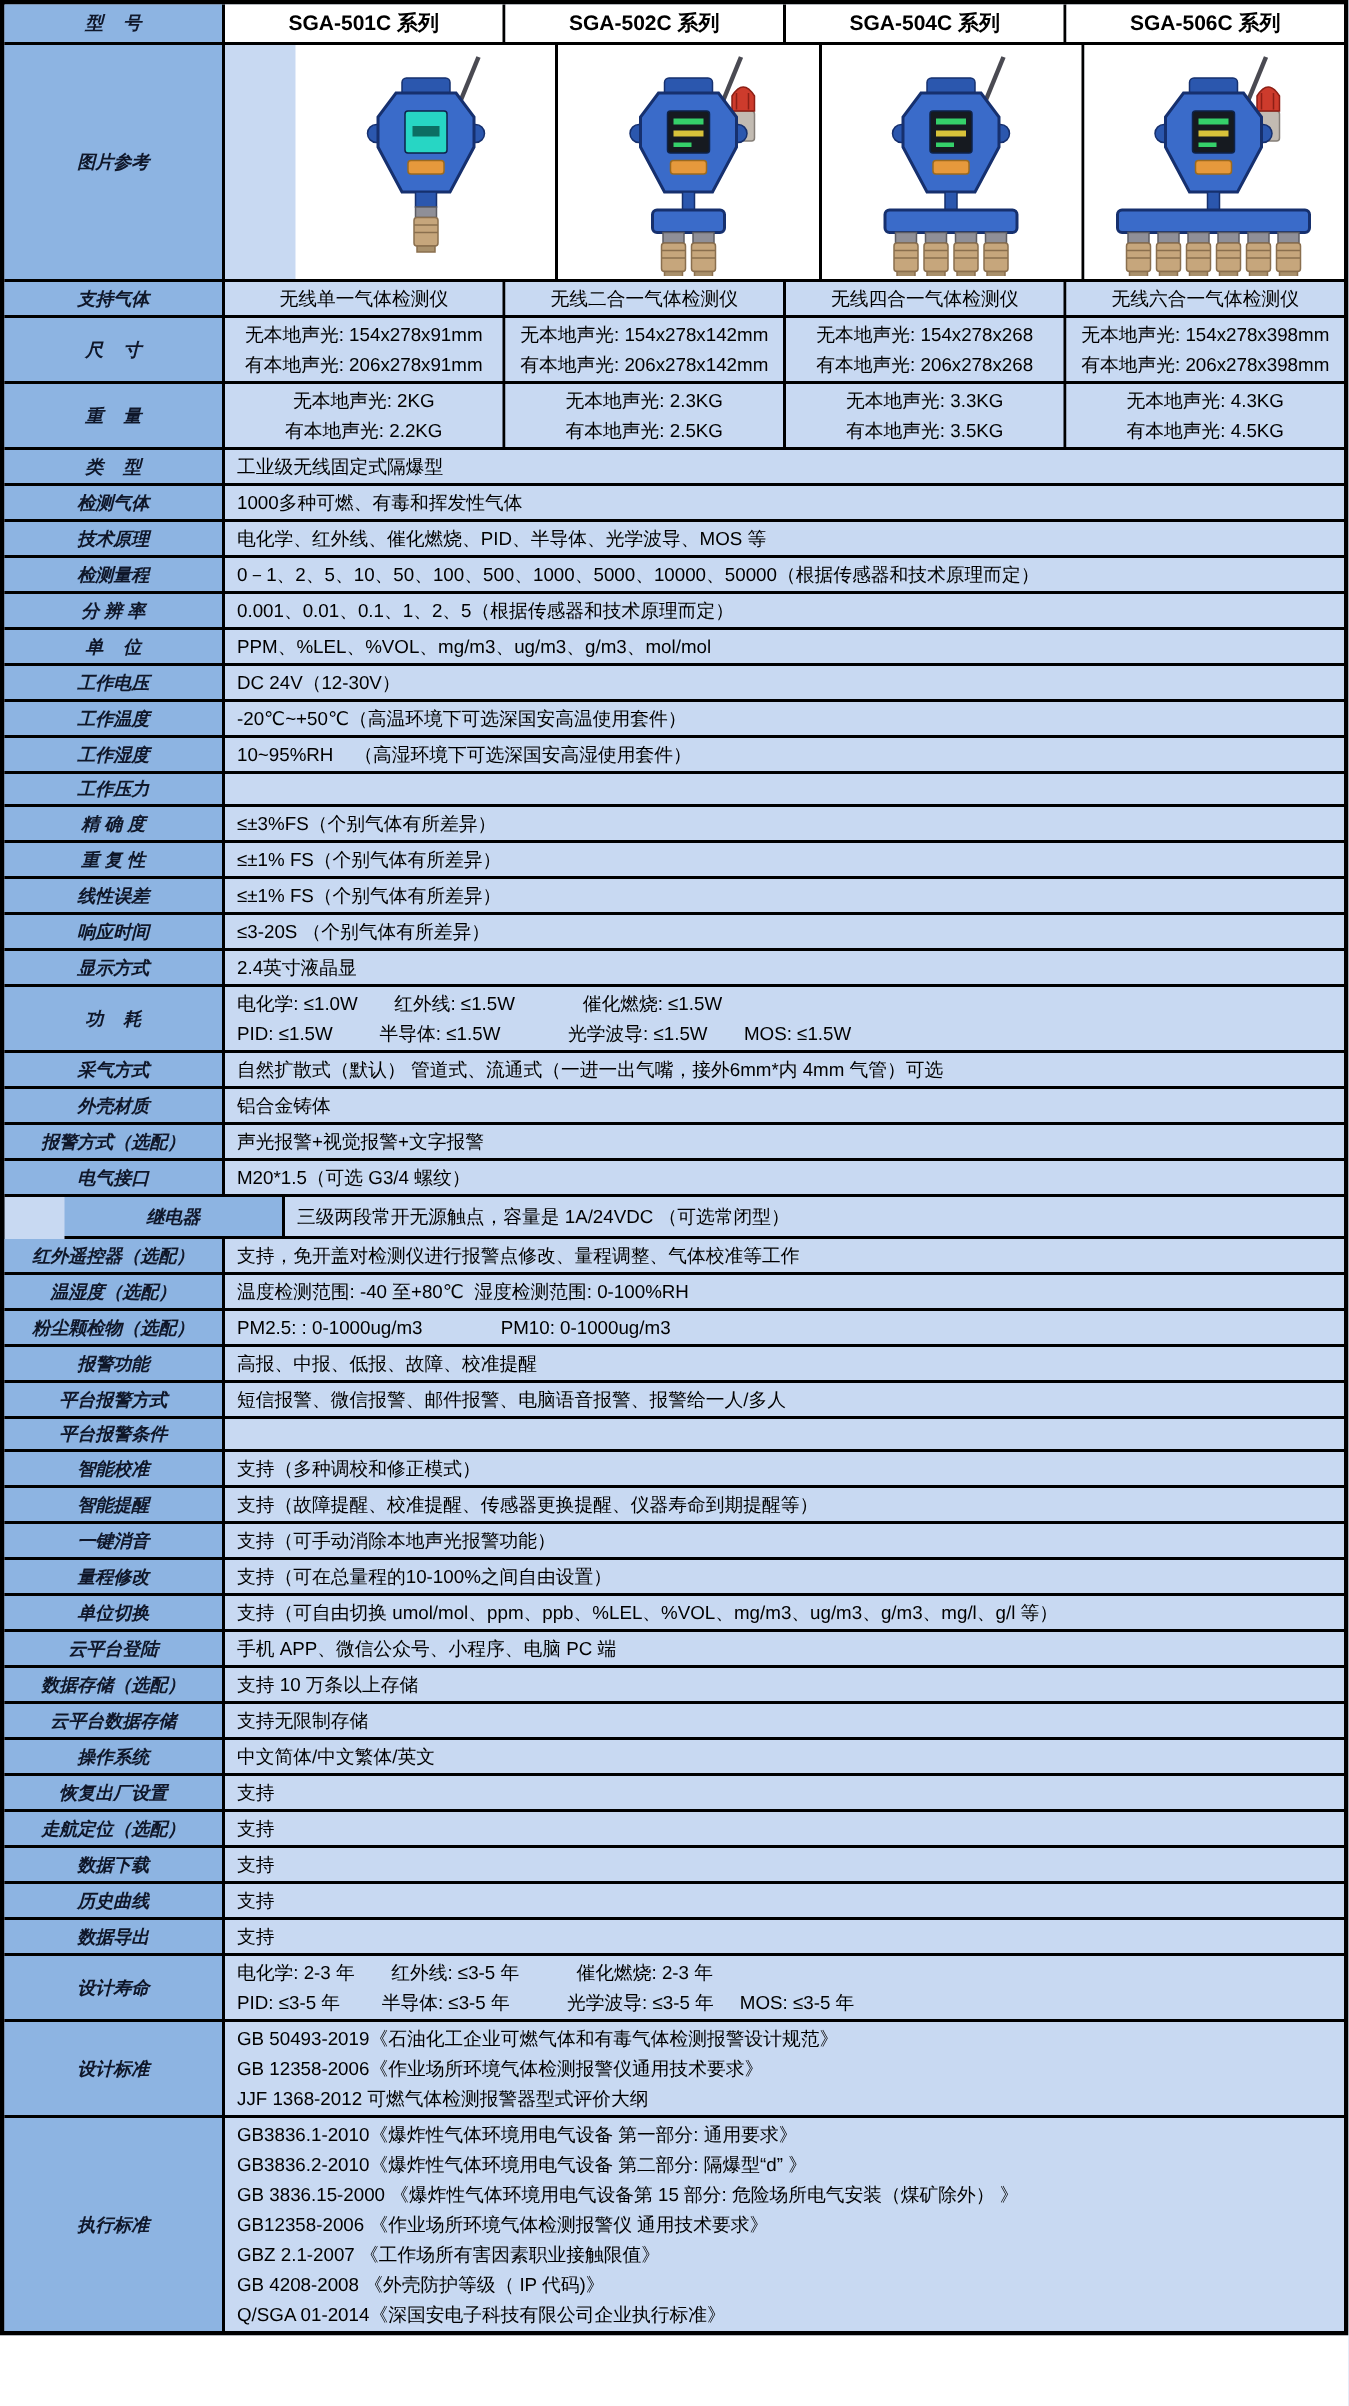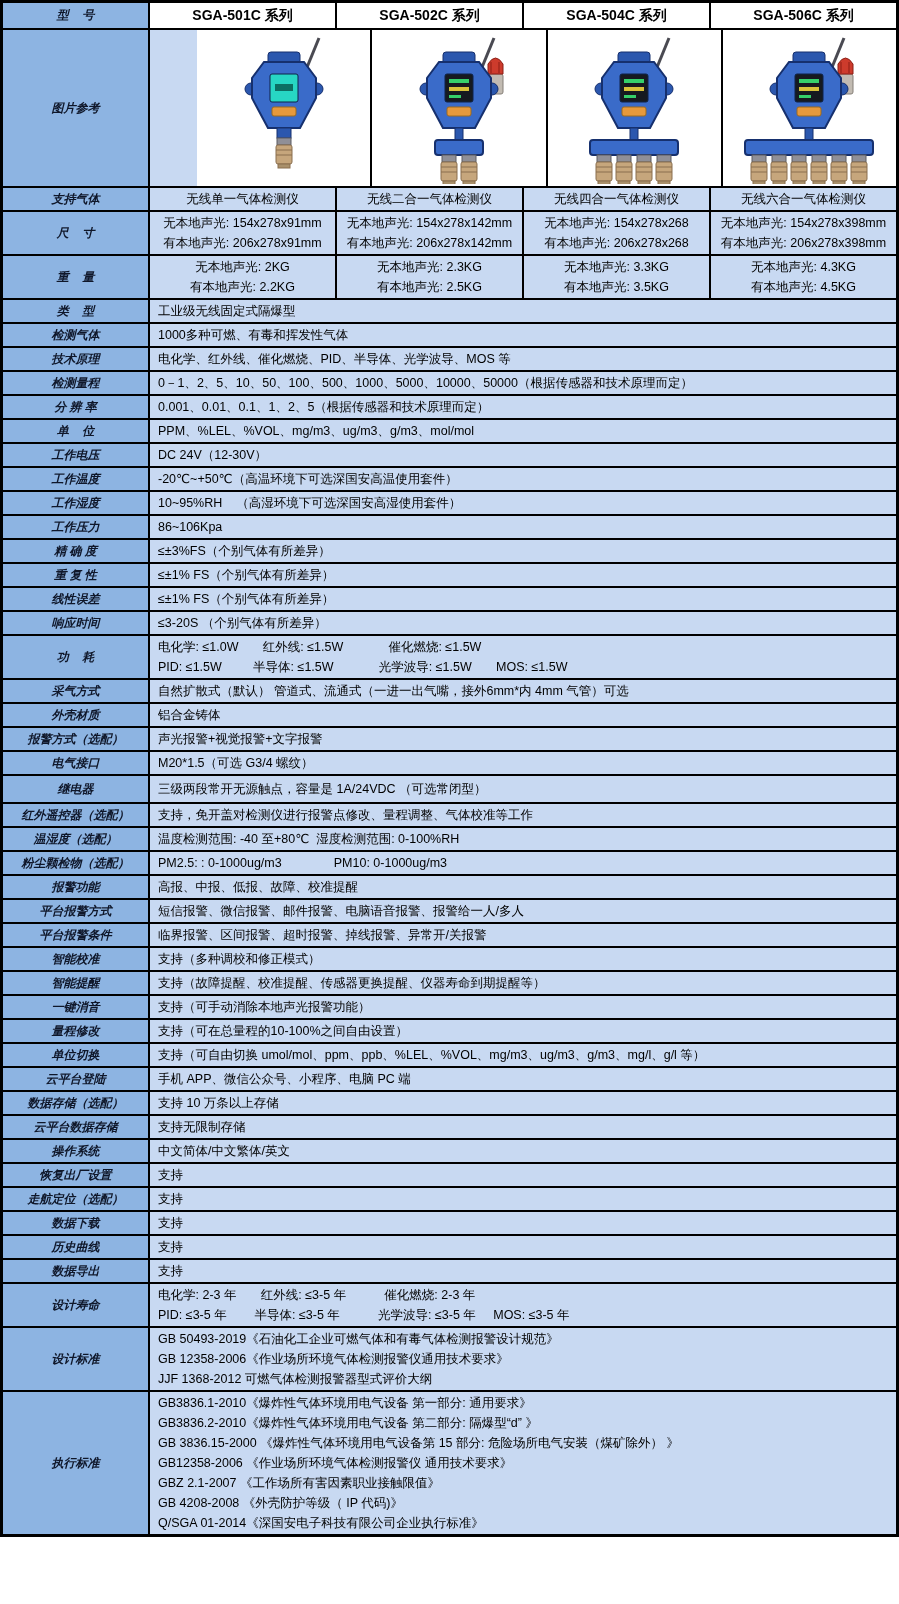--- a/index.html
+++ b/index.html
@@ -51,21 +51,21 @@
     padding: 1px 8px;
     border-radius: 10px;
   }
   .line {
     white-space: pre; font-size: 12.5px; color: #000;
     height: 20px; display: flex; align-items: center;
     overflow: hidden;
   }
   .vcell .line { justify-content: center; }
   .r-std { min-height: 22px; }
-  .r-tall { min-height: 28px; }
+  .r-tall { min-height: 28px; margin-left: 40px; }
   .r-cols { min-height: 22px; }
   .r-cols2 { min-height: 42px; }
 </style>
 </head>
 <body>
 
 <div class="spec-table">
     <div class="row r-header">
       <div class="label-cell">型    号</div>
       <div class="value-area">
@@ -390,25 +390,20 @@
     <div class="row r-std">
       <div class="label-cell">工作湿度</div>
       <div class="value-area">
         <div class="scell">
           <div class="line">10~95%RH    （高湿环境下可选深国安高湿使用套件）</div>
         </div>
       </div>
     </div>
     <div class="row r-std">
       <div class="label-cell">工作压力</div>
-      <div class="value-area">
-        <div class="scell">
-          <div class="line">86~106Kpa</div>
-        </div>
-      </div>
     </div>
     <div class="row r-std">
       <div class="label-cell">精 确 度</div>
       <div class="value-area">
         <div class="scell">
           <div class="line">≤±3%FS（个别气体有所差异）</div>
         </div>
       </div>
     </div>
     <div class="row r-std">
@@ -425,20 +420,28 @@
         <div class="scell">
           <div class="line">≤±1% FS（个别气体有所差异）</div>
         </div>
       </div>
     </div>
     <div class="row r-std">
       <div class="label-cell">响应时间</div>
       <div class="value-area">
         <div class="scell">
           <div class="line">≤3-20S （个别气体有所差异）</div>
+        </div>
+      </div>
+    </div>
+    <div class="row r-std">
+      <div class="label-cell">显示方式</div>
+      <div class="value-area">
+        <div class="scell">
+          <div class="line">2.4英寸液晶显</div>
         </div>
       </div>
     </div>
     <div class="row r-std">
       <div class="label-cell">功    耗</div>
       <div class="value-area">
         <div class="scell">
           <div class="line">电化学: ≤1.0W       红外线: ≤1.5W             催化燃烧: ≤1.5W</div>
           <div class="line">PID: ≤1.5W         半导体: ≤1.5W             光学波导: ≤1.5W       MOS: ≤1.5W</div>
         </div>
@@ -519,25 +522,20 @@
     <div class="row r-std">
       <div class="label-cell">平台报警方式</div>
       <div class="value-area">
         <div class="scell">
           <div class="line">短信报警、微信报警、邮件报警、电脑语音报警、报警给一人/多人</div>
         </div>
       </div>
     </div>
     <div class="row r-std">
       <div class="label-cell">平台报警条件</div>
-      <div class="value-area">
-        <div class="scell">
-          <div class="line">临界报警、区间报警、超时报警、掉线报警、异常开/关报警</div>
-        </div>
-      </div>
     </div>
     <div class="row r-std">
       <div class="label-cell">智能校准</div>
       <div class="value-area">
         <div class="scell">
           <div class="line">支持（多种调校和修正模式）</div>
         </div>
       </div>
     </div>
     <div class="row r-std">

